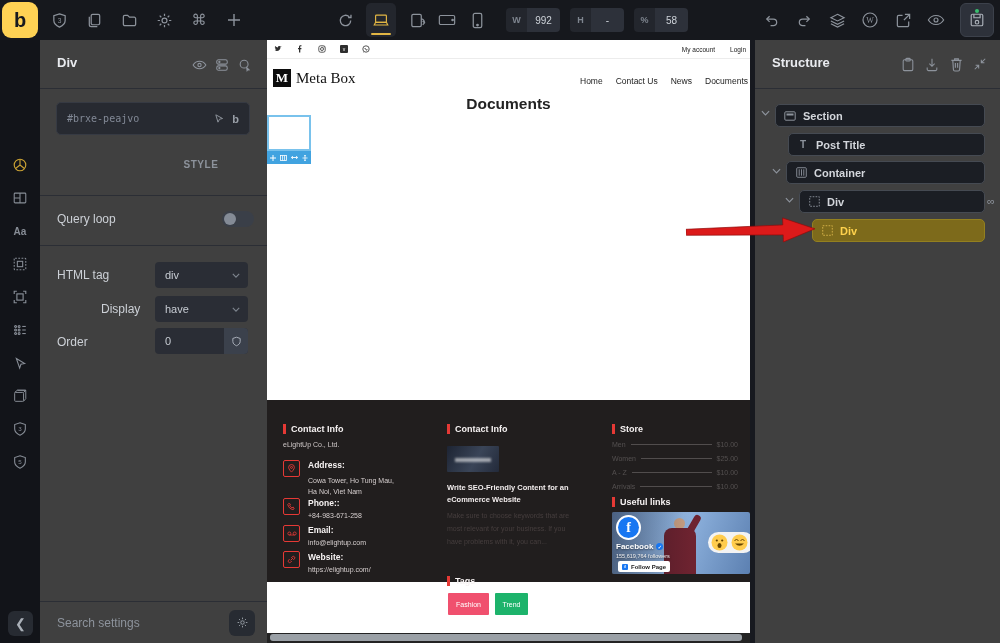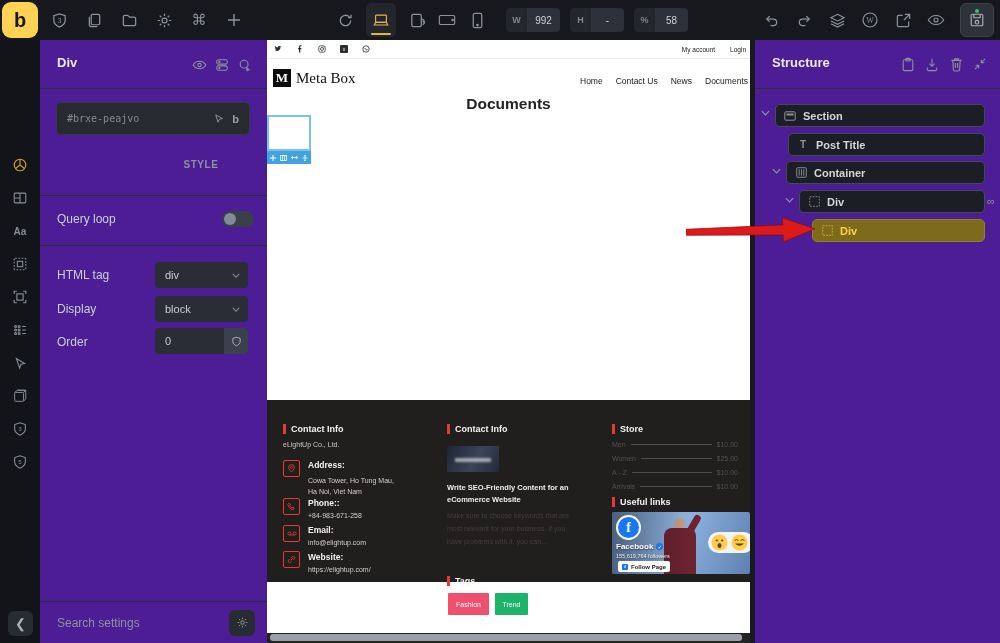--- a/index.html
+++ b/index.html
@@ -25,21 +25,21 @@
   .save-dot{position:absolute;top:5px;left:50%;margin-left:-2px;width:4px;height:4px;border-radius:50%;background:#39bf6e;}
 
   
   .rail{position:absolute;left:0;top:40px;width:40px;height:603px;background:#121419;}
   .rail-col{position:absolute;left:0;top:116px;width:40px;display:flex;flex-direction:column;align-items:center;gap:15px;}
   .rail-ic{width:18px;height:18px;display:flex;align-items:center;justify-content:center;color:#878d96;}
   .rail-ic.active{color:#c8a033;}
   .back-btn{position:absolute;left:8px;top:571px;width:25px;height:25px;border-radius:6px;background:#272b32;color:#aab0b8;display:flex;align-items:center;justify-content:center;font-size:13px;}
 
   
-  .panel{position:absolute;top:40px;height:603px;background:#4c1d95;}
+  .panel{position:absolute;top:40px;height:603px;background:#404040;}
   .lpanel{left:40px;width:227px;}
   .spanel{left:755px;width:245px;}
   .hr{position:absolute;left:0;width:100%;height:1px;background:#2b2e35;}
   .ptitle{font-size:13px;font-weight:bold;color:#e9ebef;}
   .small-ic{width:16px;height:16px;display:flex;align-items:center;justify-content:center;color:#8d939c;}
 
   .id-input{position:absolute;left:16px;top:62px;width:194px;height:33px;background:#272a31;border:1px solid #363a43;border-radius:5px;box-sizing:border-box;display:flex;align-items:center;}
   .id-input input{flex:1;background:transparent;border:0;outline:0;color:#828996;font-family:"DejaVu Sans Mono",monospace;font-size:10px;padding:0 0 0 10px;}
   .tab{position:absolute;top:106px;height:36px;display:flex;align-items:center;justify-content:center;font-size:10px;font-weight:bold;letter-spacing:.6px;border-radius:4px;}
   .tab-content{left:15px;width:96px;background:#2c3038;color:#edeff2;}
@@ -368,23 +368,23 @@
     <div class="frow-label" style="top:228px;">HTML tag</div>
     <div class="select" style="top:222px;">
       <span class="val">div</span>
       <span class="chev">
         <svg width="8" height="5" viewBox="0 0 10 6" fill="none" stroke="currentColor" stroke-width="1.4">
             <path d="M1 1l4 4 4-4"></path>
           </svg>
       </span>
     </div>
 
-    <div class="frow-label" style="top:262px;">Display</div>
+    <div class="frow-label" style="top:262px;margin-left:44px;">Display</div>
     <div class="select" style="top:256px;">
-      <span class="val">block</span>
+      <span class="val">have</span>
       <span class="chev">
         <svg width="8" height="5" viewBox="0 0 10 6" fill="none" stroke="currentColor" stroke-width="1.4">
             <path d="M1 1l4 4 4-4"></path>
           </svg>
       </span>
     </div>
 
     <div class="frow-label" style="top:295px;">Order</div>
     <div class="order-box">
       <span class="val">0</span>

